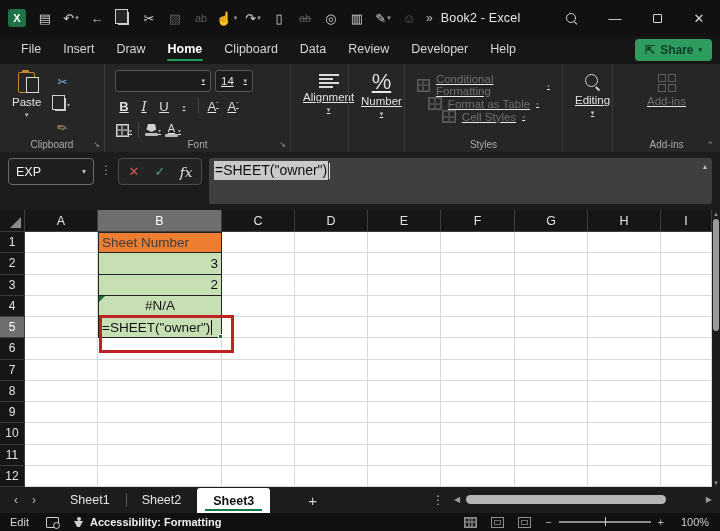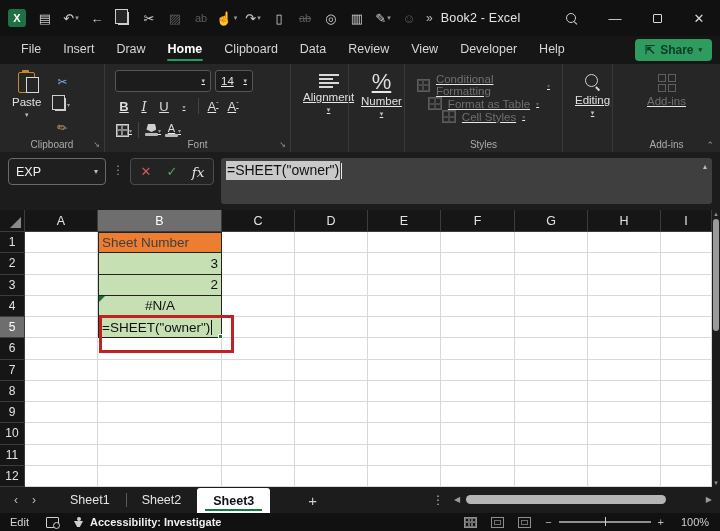--- a/index.html
+++ b/index.html
@@ -112,21 +112,21 @@
   .edit-mag::after { content:""; position:absolute; left:12px; top:12px; width:5px; height:1.6px;
     background:#d4d4d4; transform:rotate(45deg); transform-origin:left center; }
   .addins-ic { width:18px; height:18px; display:grid; grid-template-columns:1fr 1fr; gap:2px; }
   .addins-ic i { border:1.4px solid #5f5f5f; }
   .bigbtn.dim { color:#6f6f6f; }
   .collapse-ribbon { position:absolute; right:6px; bottom:2px; color:#9a9a9a; font-size:9px; }
 
   
   .formulaband { position:absolute; left:0; top:152px; width:720px; height:58px; background:#1c1c1c;
     display:flex; align-items:flex-start; padding:6px 8px 0; }
-  .namebox { width:98px; height:27px; background:#1f1f1f; border:1px solid #6a6a6a; border-radius:4px;
+  .namebox { width:86px; height:27px; background:#1f1f1f; border:1px solid #6a6a6a; border-radius:4px;
     display:flex; align-items:center; justify-content:space-between; padding:0 7px; font-size:12.5px; color:#f0f0f0; }
   .namebox .chev { font-size:8px; color:#bdbdbd; }
   .fdots { color:#9a9a9a; font-size:12px; margin:5px 6px 0; letter-spacing:0; }
   .fbtns { height:27px; border:1px solid #4c4c4c; border-radius:4px; background:#232323;
     display:flex; align-items:center; padding:0 3px; gap:2px; }
   .fbtn { width:24px; height:22px; display:flex; align-items:center; justify-content:center; font-size:13px; }
   .fbtn.cancel { color:#D15A5A; }
   .fbtn.enter { color:#56A06A; }
   .fbtn.fx { color:#e6e6e6; font-family:"DejaVu Serif", serif; font-style:italic; font-size:13.5px; }
   .formulainput { flex:1; margin-left:7px; height:46px; background:#3f3f3f; border-radius:3px;
@@ -283,21 +283,20 @@
 
   <div class="ribbontabs">
     <span id="ribbon-tab-items" style="display:flex;">
         <div class="rtab">File</div>
         <div class="rtab">Insert</div>
         <div class="rtab">Draw</div>
         <div class="rtab active">Home</div>
         <div class="rtab">Clipboard</div>
         <div class="rtab">Data</div>
         <div class="rtab">Review</div>
-        <div class="rtab">View</div>
         <div class="rtab">Developer</div>
         <div class="rtab">Help</div>
       </span>
     <div class="share-btn">
       <span>⇱</span>
       <span>Share</span>
       <span class="chev">▾</span>
     </div>
   </div>
 
@@ -671,21 +670,21 @@
       <span class="arrow" style="left:0">◀</span>
       <div class="hthumb"></div>
       <span class="arrow" style="right:0">▶</span>
     </div>
   </div>
 
   <div class="statusbar">
     <span class="status-mode">Edit</span>
     <span class="macro-ic"></span>
     <span class="acc-ic"></span>
-    <span class="acc-label">Accessibility: Investigate</span>
+    <span class="acc-label">Accessibility: Formatting</span>
     <div class="status-right">
       <span class="view-ic">
           <i></i>
           <i></i>
           <i></i>
           <i></i>
           <i></i>
           <i></i>
         </span>
       <span class="view-ic pl"></span>

